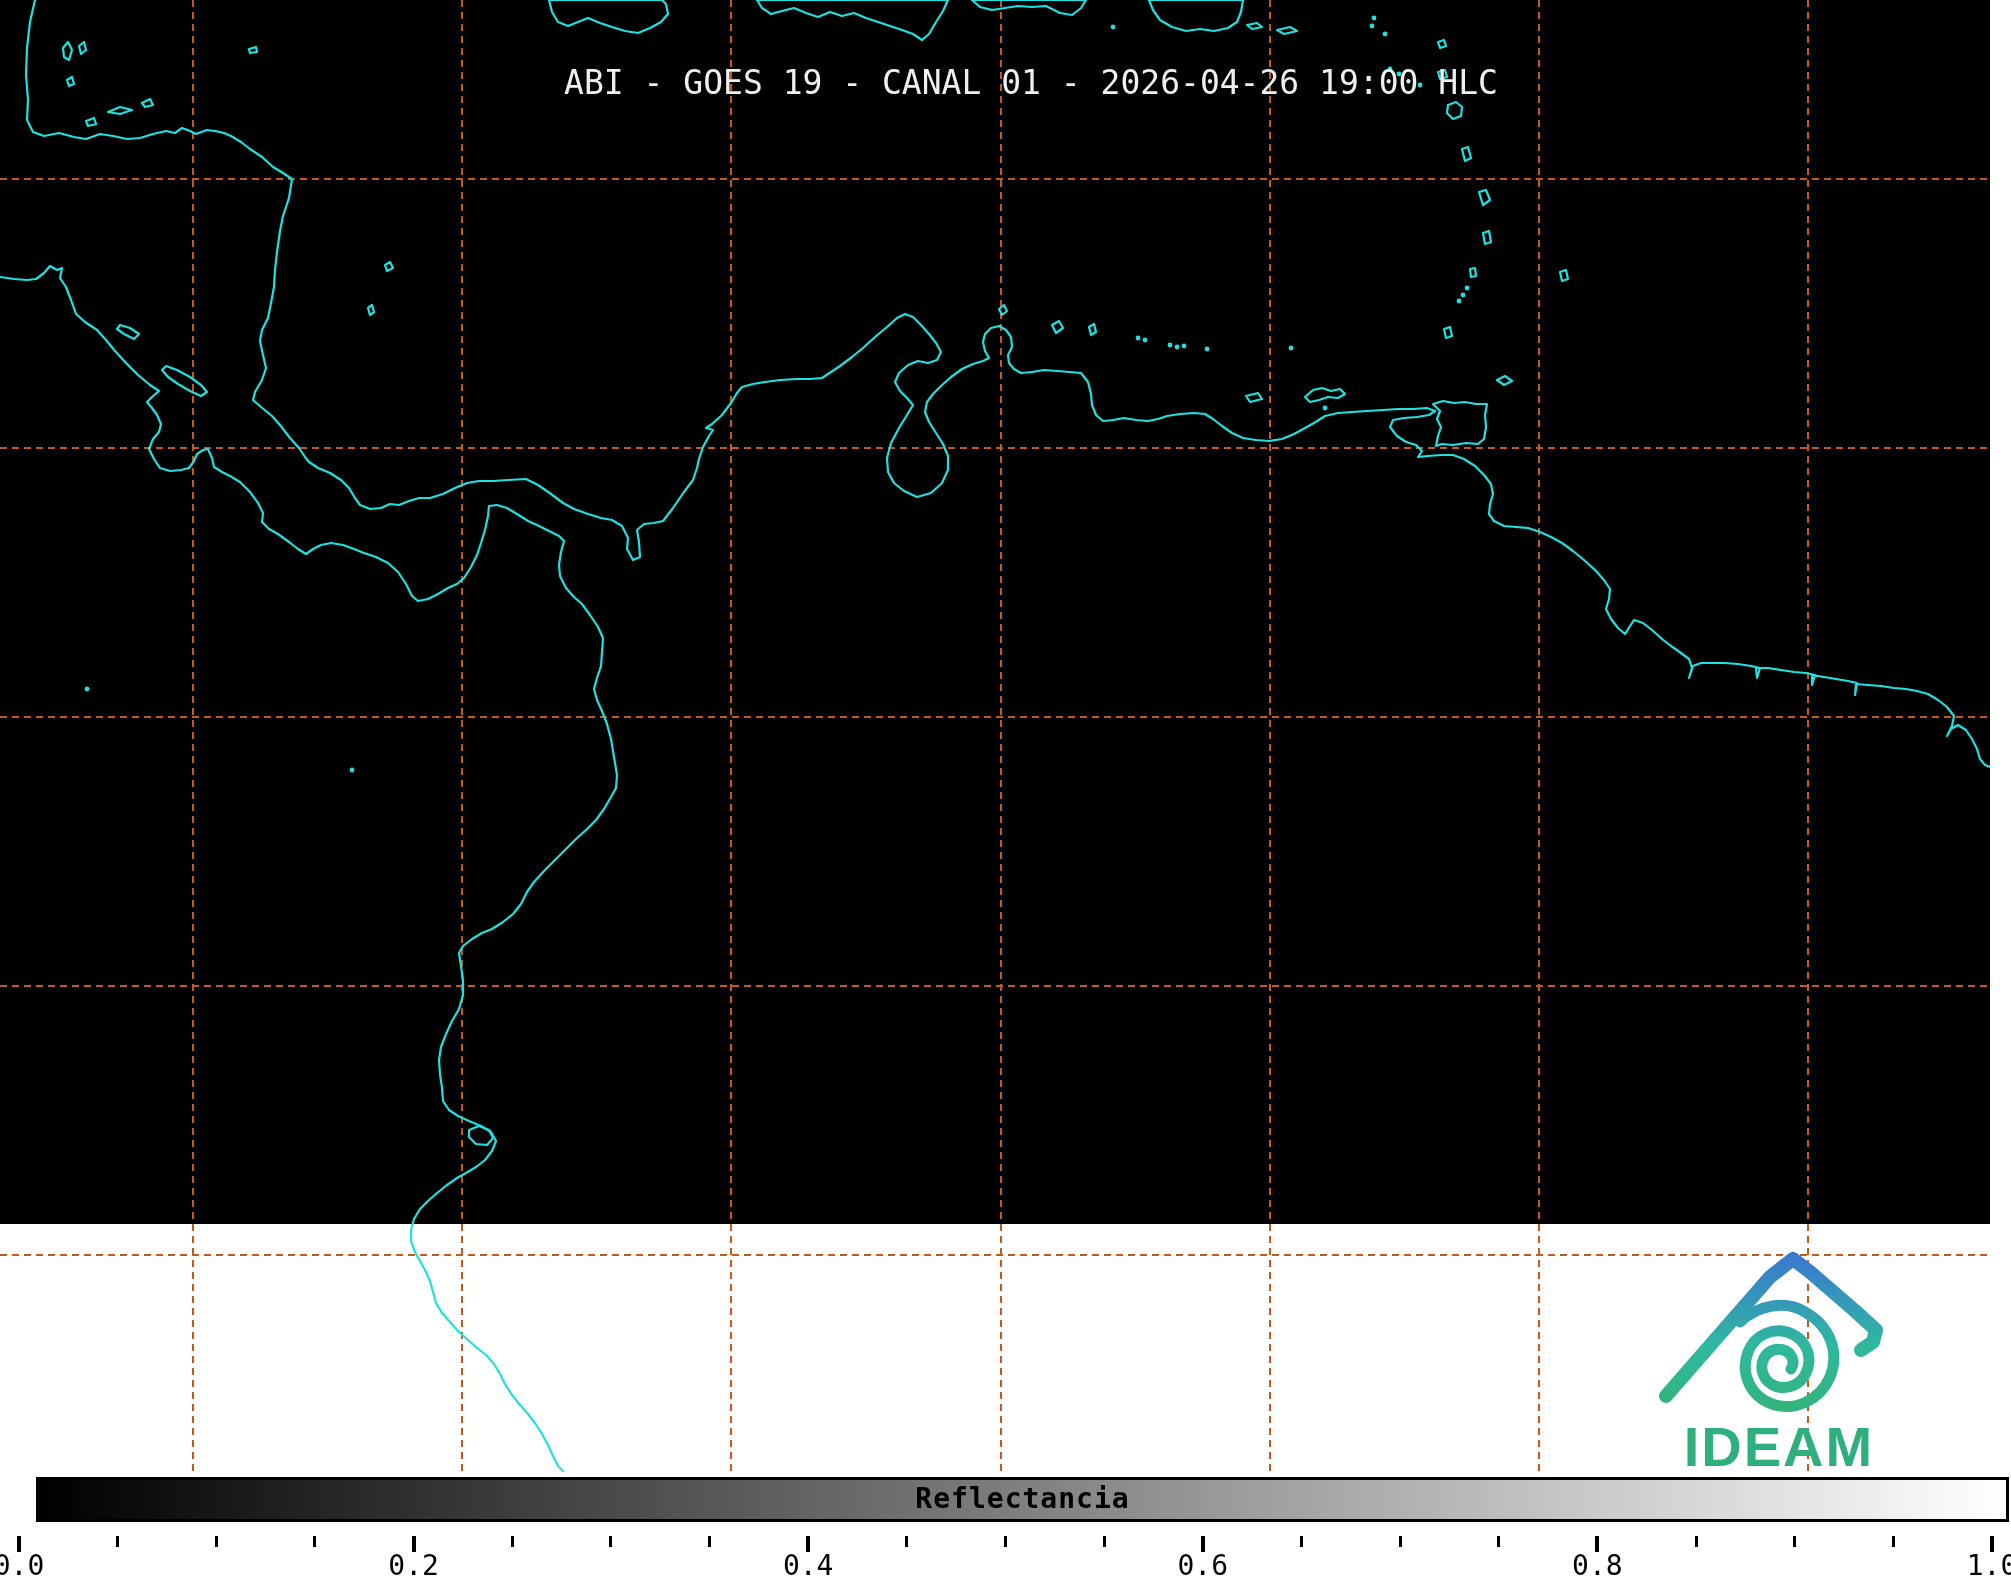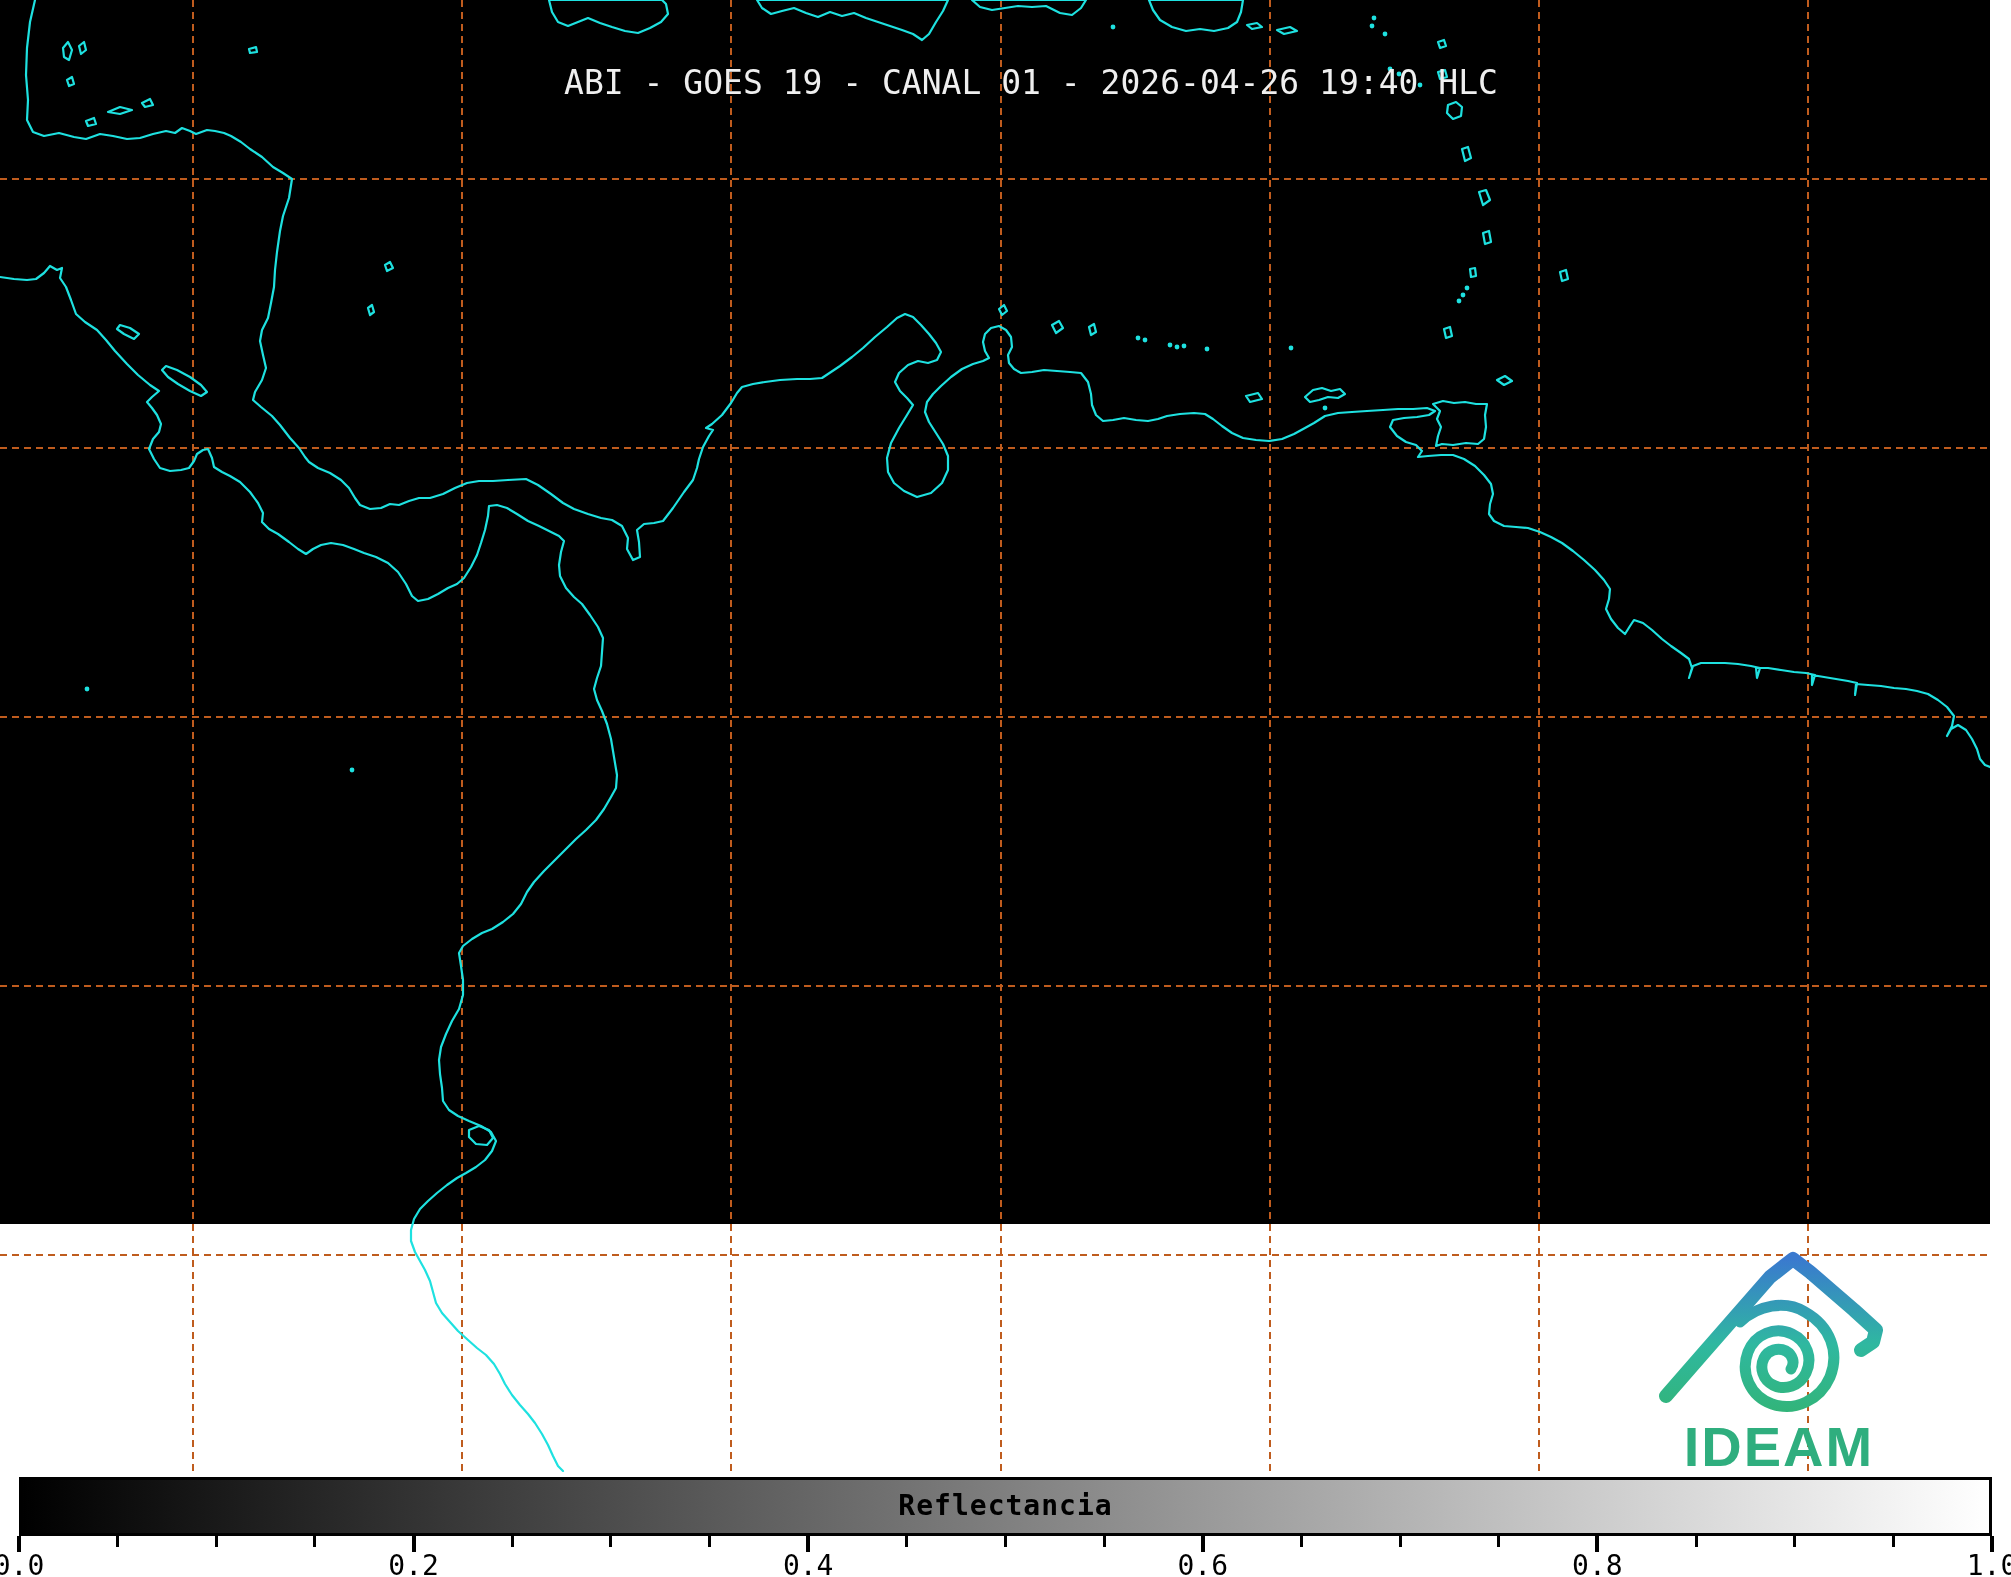--- a/index.html
+++ b/index.html
@@ -2,21 +2,21 @@
 <html><head>
 <meta charset="utf-8">
 <style>
   html,body{margin:0;padding:0;background:#ffffff;}
   #figure{position:relative;width:2011px;height:1577px;background:#ffffff;overflow:hidden;
           font-family:"DejaVu Sans Mono",monospace;}
   #map{position:absolute;left:0;top:0;width:1990px;height:1224px;background:#000000;}
   #map svg{position:absolute;left:0;top:0;}
   #title{position:absolute;top:63px;left:1031px;transform:translateX(-50%);
          font-size:33px;color:#efefef;white-space:nowrap;letter-spacing:0px;}
-  #colorbar{position:absolute;left:19px;top:1477px;width:1973px;height:59px;
+  #colorbar{position:absolute;left:36px;top:1477px;width:1973px;height:45px;
             border:3px solid #000;box-sizing:border-box;
             background:linear-gradient(to right,#000000,#ffffff);}
   #cbar-label{position:absolute;left:50%;top:50%;transform:translate(-50%,-54%);
               font-size:28px;font-weight:bold;color:#000;letter-spacing:1px;}
   #cbar-ticks{position:absolute;left:0;top:0;width:2011px;height:1282px;pointer-events:none;}
   .tick{position:absolute;top:1536px;background:#000;}
   .tick.major{width:4px;height:16px;}
   .tick.minor{width:3px;height:11px;}
   .ticklabel{position:absolute;top:1549px;transform:translateX(-50%);
              font-size:28px;color:#000;white-space:nowrap;}
@@ -106,21 +106,21 @@
             <stop offset="1" stop-color="#32b478"></stop>
           </linearGradient>
         </defs>
         <g>
           <path d="M1740 1322 C1758 1305 1785 1300 1805 1312 C1830 1326 1840 1352 1830 1377 C1820 1400 1795 1412 1772 1404 C1750 1396 1740 1373 1748 1352 C1755 1334 1775 1326 1792 1334 C1807 1341 1813 1358 1806 1373 C1800 1386 1785 1391 1773 1385 C1763 1380 1759 1368 1764 1358 C1768 1350 1778 1347 1786 1351 C1793 1355 1795 1363 1791 1369" stroke="url(#logograd)" stroke-width="11" fill="none" stroke-linecap="round"></path>
           <polyline points="1666,1396 1700,1357 1735,1317 1770,1277 1793,1259 1810,1272 1832,1291 1854,1310 1876,1330 1873,1342 1861,1350" stroke="url(#logograd)" stroke-width="14" fill="none" stroke-linejoin="round" stroke-linecap="round"></polyline>
           <text x="1779" y="1466" text-anchor="middle" fill="#2fae7e" font-family="&quot;Liberation Sans&quot;, sans-serif" font-size="56" font-weight="bold" letter-spacing="2">IDEAM</text>
         </g>
       </svg>
     </div>
-  <div id="title">ABI - GOES 19 - CANAL 01 - 2026-04-26 19:40 HLC</div>
+  <div id="title">ABI - GOES 19 - CANAL 01 - 2026-04-26 19:00 HLC</div>
   <div id="colorbar">
     <span id="cbar-label">Reflectancia</span>
   </div>
   <div id="cbar-ticks">
       <div class="tick major" style="left: 17px;"></div>
       <div class="tick minor" style="left: 116.15px;"></div>
       <div class="tick minor" style="left: 214.8px;"></div>
       <div class="tick minor" style="left: 313.45px;"></div>
       <div class="tick major" style="left: 411.6px;"></div>
       <div class="tick minor" style="left: 510.75px;"></div>

